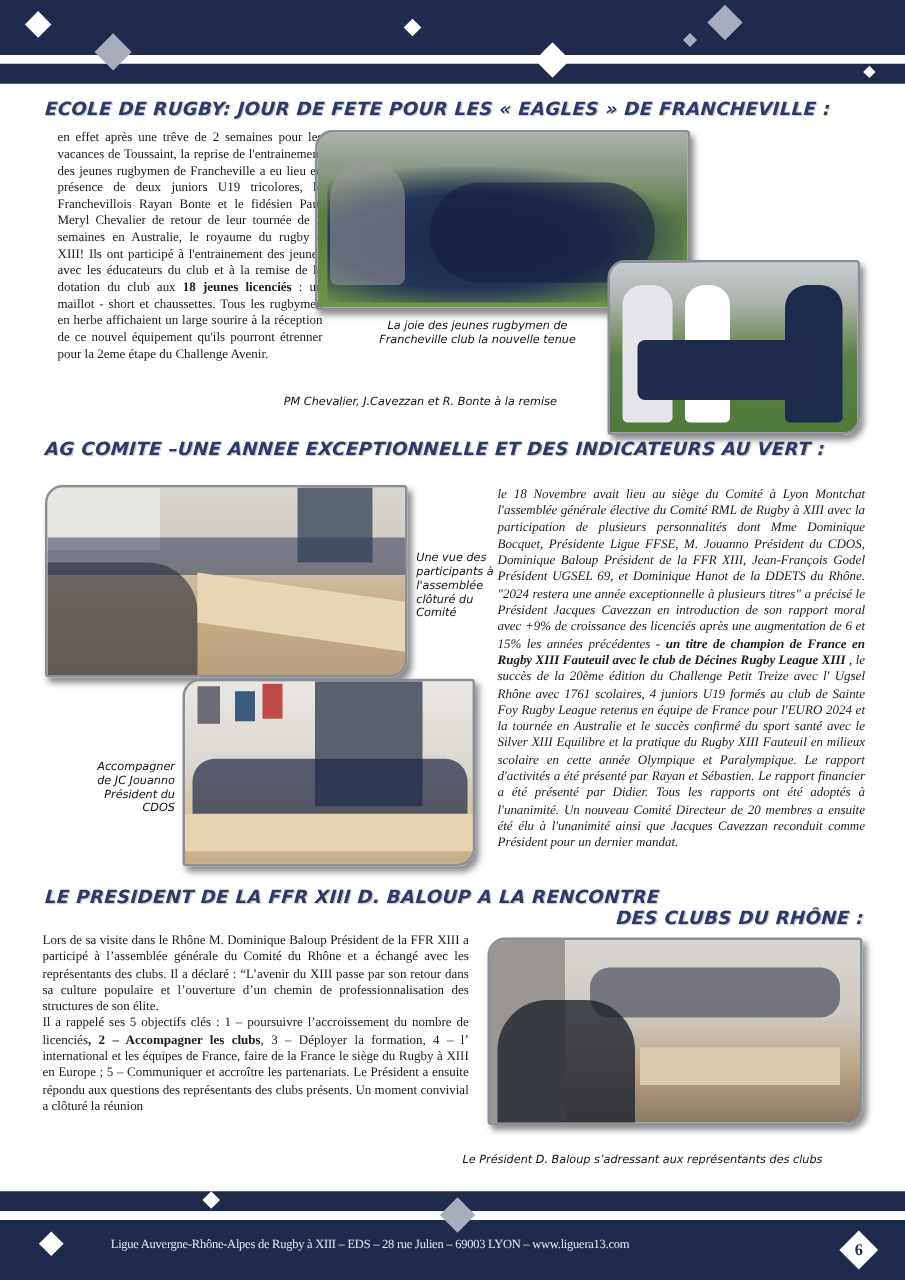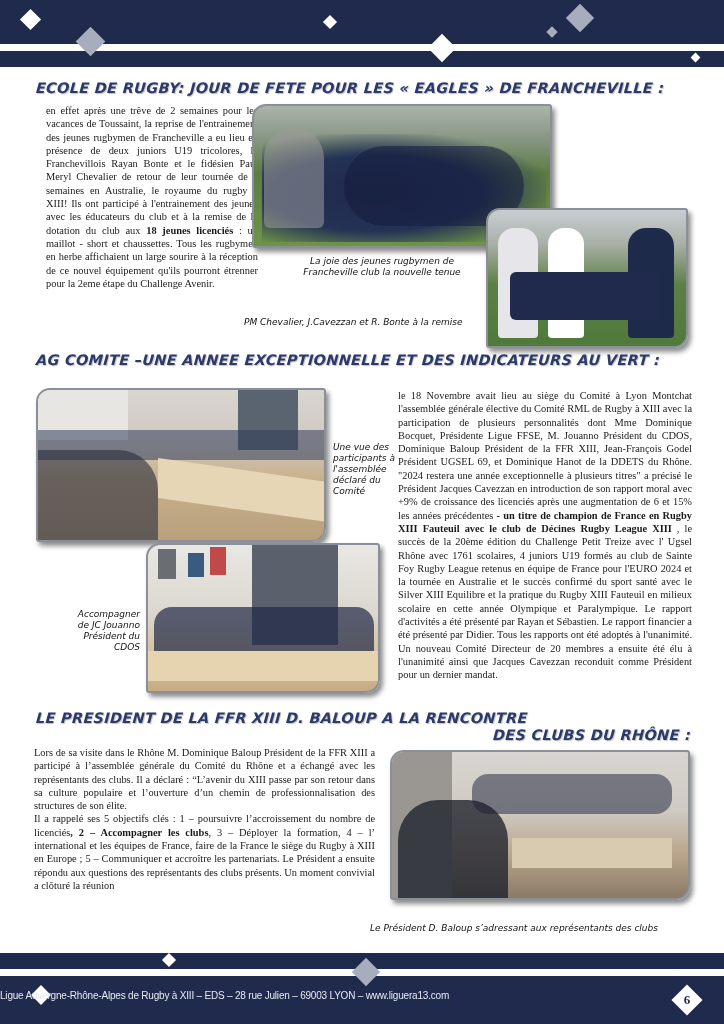--- a/index.html
+++ b/index.html
@@ -11,22 +11,22 @@
   .hdr-top { top: 0; height: 44px; }
   .hdr-line { top: 44px; height: 7px; background: #ffffff; }
   .hdr-bot { top: 51px; height: 16px; }
   .ftr-top { top: 953px; height: 16px; }
   .ftr-line { top: 969px; height: 7px; background: #ffffff; }
   .ftr-bot { top: 976px; height: 48px; }
   .diamond { position: absolute; transform: rotate(45deg); }
   .d-white { background: #ffffff; }
   .d-grey { background: #a7adbc; }
 
-  .footer-text { position: absolute; top: 990px; left: 0; width: 592px; text-align: left;
-    font-family: Liberation Sans, sans-serif; font-size: 10px; color: #e6e9f2; letter-spacing: -0.2px; }
+  .footer-text { position: absolute; top: 990px; left: 0; width: 592px; text-align: center;
+    font-family: Liberation Serif, serif; font-size: 10px; color: #e6e9f2; letter-spacing: -0.2px; }
   .page-num { position: absolute; left: 676px; top: 989px; width: 22px; height: 22px; background: #fff; transform: rotate(45deg); }
   .page-num-text { position: absolute; left: 676px; top: 989px; width: 22px; height: 22px; line-height: 22px; text-align: center;
     font-family: "Liberation Serif", serif; font-weight: bold; font-size: 13px; color: #1f2a4d; }
 
   
   .heading { position: absolute; font-family: "DejaVu Sans", sans-serif; font-weight: bold; font-style: italic;
     color: #2b3a6b; font-size: 14.5px; letter-spacing: 0.3px; white-space: nowrap;
     text-shadow: 1px 1px 1px rgba(0,0,0,0.25); transform: skewX(-4deg); }
 
   
@@ -67,44 +67,44 @@
 </div>
 
 <div class="photo" style="left:486px;top:208px;width:202px;height:140px;background:linear-gradient(180deg,#c9cdd2 0%,#a9b0a7 25%,#5d7f45 55%,#4e7a3a 100%);">
   <div class="layer" style="left:10px;top:18px;width:40px;height:110px;background:#e5e5ea;border-radius:16px 16px 4px 4px;"></div>
   <div class="layer" style="left:60px;top:18px;width:36px;height:110px;background:#ffffff;border-radius:16px 16px 4px 4px;"></div>
   <div class="layer" style="left:140px;top:18px;width:46px;height:110px;background:#1e2a4a;border-radius:18px 18px 4px 4px;"></div>
   <div class="layer" style="left:22px;top:62px;width:150px;height:48px;background:#1f2a4d;border-radius:6px;"></div>
 </div>
 
 <div class="caption" style="left:288px;top:256px;width:188px;text-align:center;">La joie des jeunes rugbymen de Francheville club la nouvelle tenue</div>
-<div class="caption" style="left:244px;top:317px;width:250px;">PM Chevalier, J.Cavezzan et R. Bonte à la remise</div>
+<div class="caption" style="left:227px;top:317px;width:250px;">PM Chevalier, J.Cavezzan et R. Bonte à la remise</div>
 
 <div class="heading" style="left:36px;top:352px;">AG COMITE –UNE ANNEE EXCEPTIONNELLE ET DES INDICATEURS AU VERT :</div>
 
 <div class="photo" style="left:36px;top:388px;width:290px;height:154px;background:linear-gradient(180deg,#d9d6d0 0%,#cfc8bf 35%,#c9b08a 60%,#b8a07d 100%);">
   <div class="layer" style="left:0;top:0;width:90px;height:50px;background:#e8e6e2;"></div>
   <div class="layer" style="left:200px;top:0;width:60px;height:60px;background:#5a6470;"></div>
   <div class="layer" style="left:0;top:40px;width:290px;height:30px;background:rgba(50,60,90,.55);"></div>
   <div class="layer" style="left:0;top:60px;width:120px;height:94px;background:rgba(40,45,60,.6);border-radius:0 40px 0 0;"></div>
   <div class="layer" style="left:120px;top:80px;width:170px;height:40px;background:#e6d6b6;transform:skewY(8deg);"></div>
 </div>
-<div class="caption" style="left:333px;top:442px;width:64px;">Une vue des participants à l'assemblée déclaré du Comité</div>
+<div class="caption" style="left:333px;top:442px;width:64px;">Une vue des participants à l'assemblée clôturé du Comité</div>
 
 <div class="photo" style="left:146px;top:543px;width:234px;height:150px;background:linear-gradient(180deg,#e9e7e3 0%,#dcd8d1 45%,#d4c1a0 75%,#c6ab84 100%);">
   <div class="layer" style="left:10px;top:4px;width:18px;height:30px;background:#6a6e74;"></div>
   <div class="layer" style="left:40px;top:8px;width:16px;height:24px;background:#3a5a80;"></div>
   <div class="layer" style="left:62px;top:2px;width:16px;height:28px;background:#c04a4a;"></div>
   <div class="layer" style="left:104px;top:0;width:86px;height:100px;background:#59626c;"></div>
   <div class="layer" style="left:6px;top:62px;width:220px;height:52px;background:rgba(32,40,70,.7);border-radius:18px 18px 4px 4px;"></div>
   <div class="layer" style="left:0;top:106px;width:234px;height:30px;background:#e6d4b0;"></div>
 </div>
 <div class="caption" style="left:72px;top:609px;width:68px;text-align:right;">Accompagner de JC Jouanno Président du CDOS</div>
 
-<div class="para" style="left:398px;top:389px;width:294px;">
+<div class="para" style="left:398px;top:389px;width:294px;font-style:italic;">
   <span>le 18 Novembre avait lieu au siège du Comité  à Lyon Montchat l'assemblée générale élective du Comité RML de Rugby à XIII avec la participation de plusieurs personnalités dont Mme Dominique Bocquet, Présidente Ligue FFSE, M. Jouanno Président du CDOS, Dominique Baloup Président de la FFR XIII, Jean-François Godel Président UGSEL 69, et Dominique Hanot de la DDETS du Rhône. "2024 restera une année exceptionnelle à plusieurs titres" a précisé le Président Jacques Cavezzan en introduction de son rapport moral avec +9% de croissance des licenciés après une augmentation de 6 et 15% les années précédentes </span><b>- un titre de champion de France en Rugby XIII Fauteuil avec le club de Décines Rugby League XIII</b><span> , le succès de la 20ème édition du Challenge Petit Treize avec l' Ugsel Rhône avec 1761 scolaires, 4 juniors U19 formés au club de Sainte Foy Rugby League retenus en équipe de France pour l'EURO 2024 et la tournée en Australie et le succès confirmé du sport santé avec le Silver XIII Equilibre et la pratique du Rugby XIII Fauteuil en milieux scolaire en cette année Olympique et Paralympique. Le rapport d'activités a été présenté par Rayan et Sébastien. Le rapport financier a été présenté par Didier. Tous les rapports ont été adoptés à l'unanimité. Un nouveau Comité Directeur de 20 membres a ensuite été élu à l'unanimité ainsi que Jacques Cavezzan reconduit comme Président pour un dernier mandat.</span>
 </div>
 
 <div class="heading" style="left:36px;top:710px;">LE PRESIDENT DE LA FFR XIII D. BALOUP A LA RENCONTRE</div>
 <div class="heading" style="left:493px;top:727px;">DES CLUBS DU RHÔNE :</div>
 
 <div class="para" style="left:34px;top:746px;width:341px;">
   <span>Lors de sa visite dans le Rhône M. Dominique Baloup Président de la FFR XIII a participé à l’assemblée générale du Comité du Rhône et a échangé avec les représentants des clubs. Il a déclaré : “L’avenir du XIII passe par son retour dans sa culture populaire et l’ouverture d’un chemin de professionnalisation des structures de son élite.</span><br>
   <span>Il a rappelé ses 5 objectifs clés : 1 – poursuivre l’accroissement du nombre de licenciés</span><b>, 2 – Accompagner les clubs</b><span>, 3 – Déployer la formation, 4 – l’ international et les équipes de France, faire de la France le siège du Rugby à XIII en Europe ; 5 – Communiquer et accroître les partenariats. Le Président a ensuite répondu aux questions des représentants des clubs présents. Un moment convivial a clôturé la réunion</span>
 </div>

